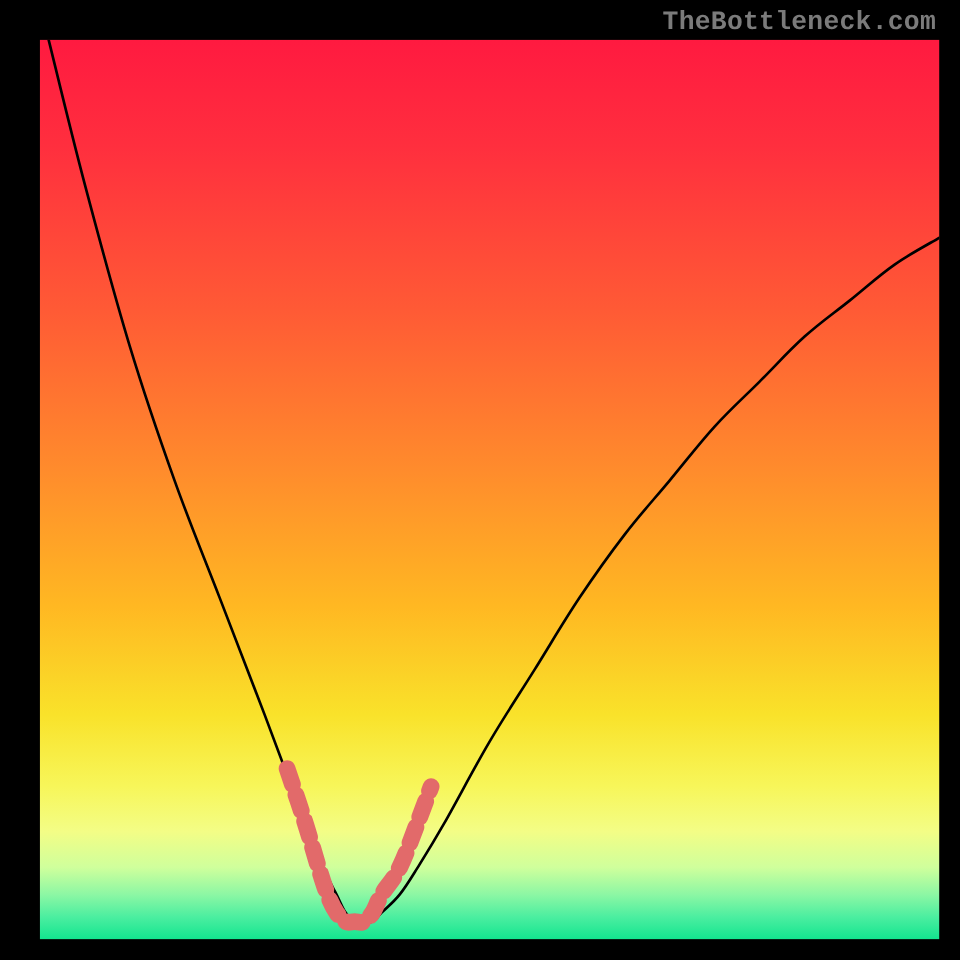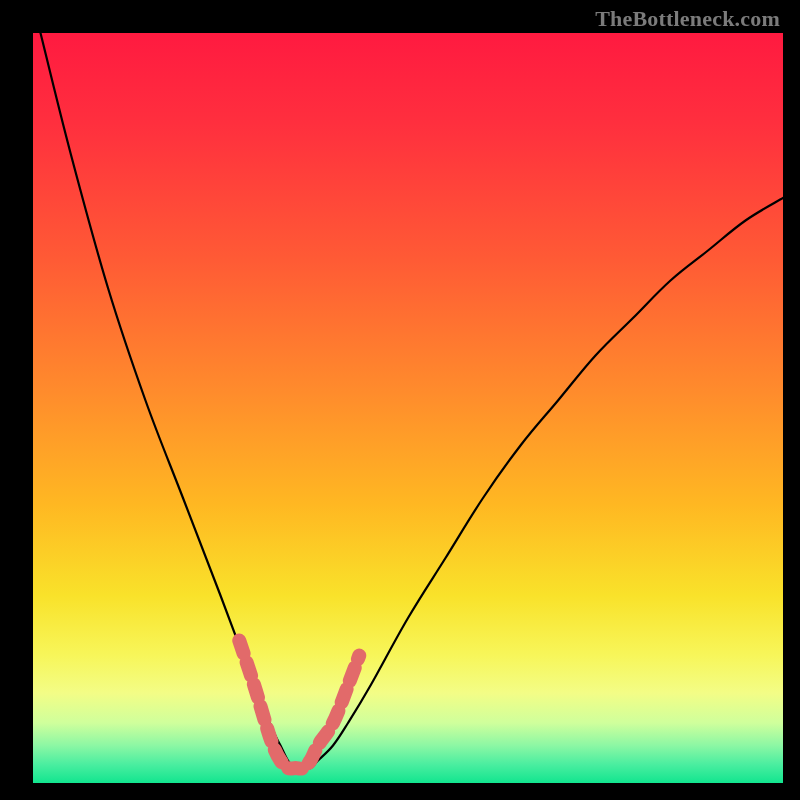--- a/index.html
+++ b/index.html
@@ -29,21 +29,21 @@
   .curve-svg {
     position: absolute;
     inset: 0;
     width: 100%;
     height: 100%;
   }
   .watermark {
     position: absolute;
     top: 6px;
     right: 20px;
-    font-family: Liberation Serif, serif;
+    font-family: Liberation Mono, monospace;
     font-size: 22px;
     font-weight: 600;
     color: #7b7b7b;
     letter-spacing: 0.2px;
     margin-left: 38px;
   }
 </style>
 </head>
 <body>
 

